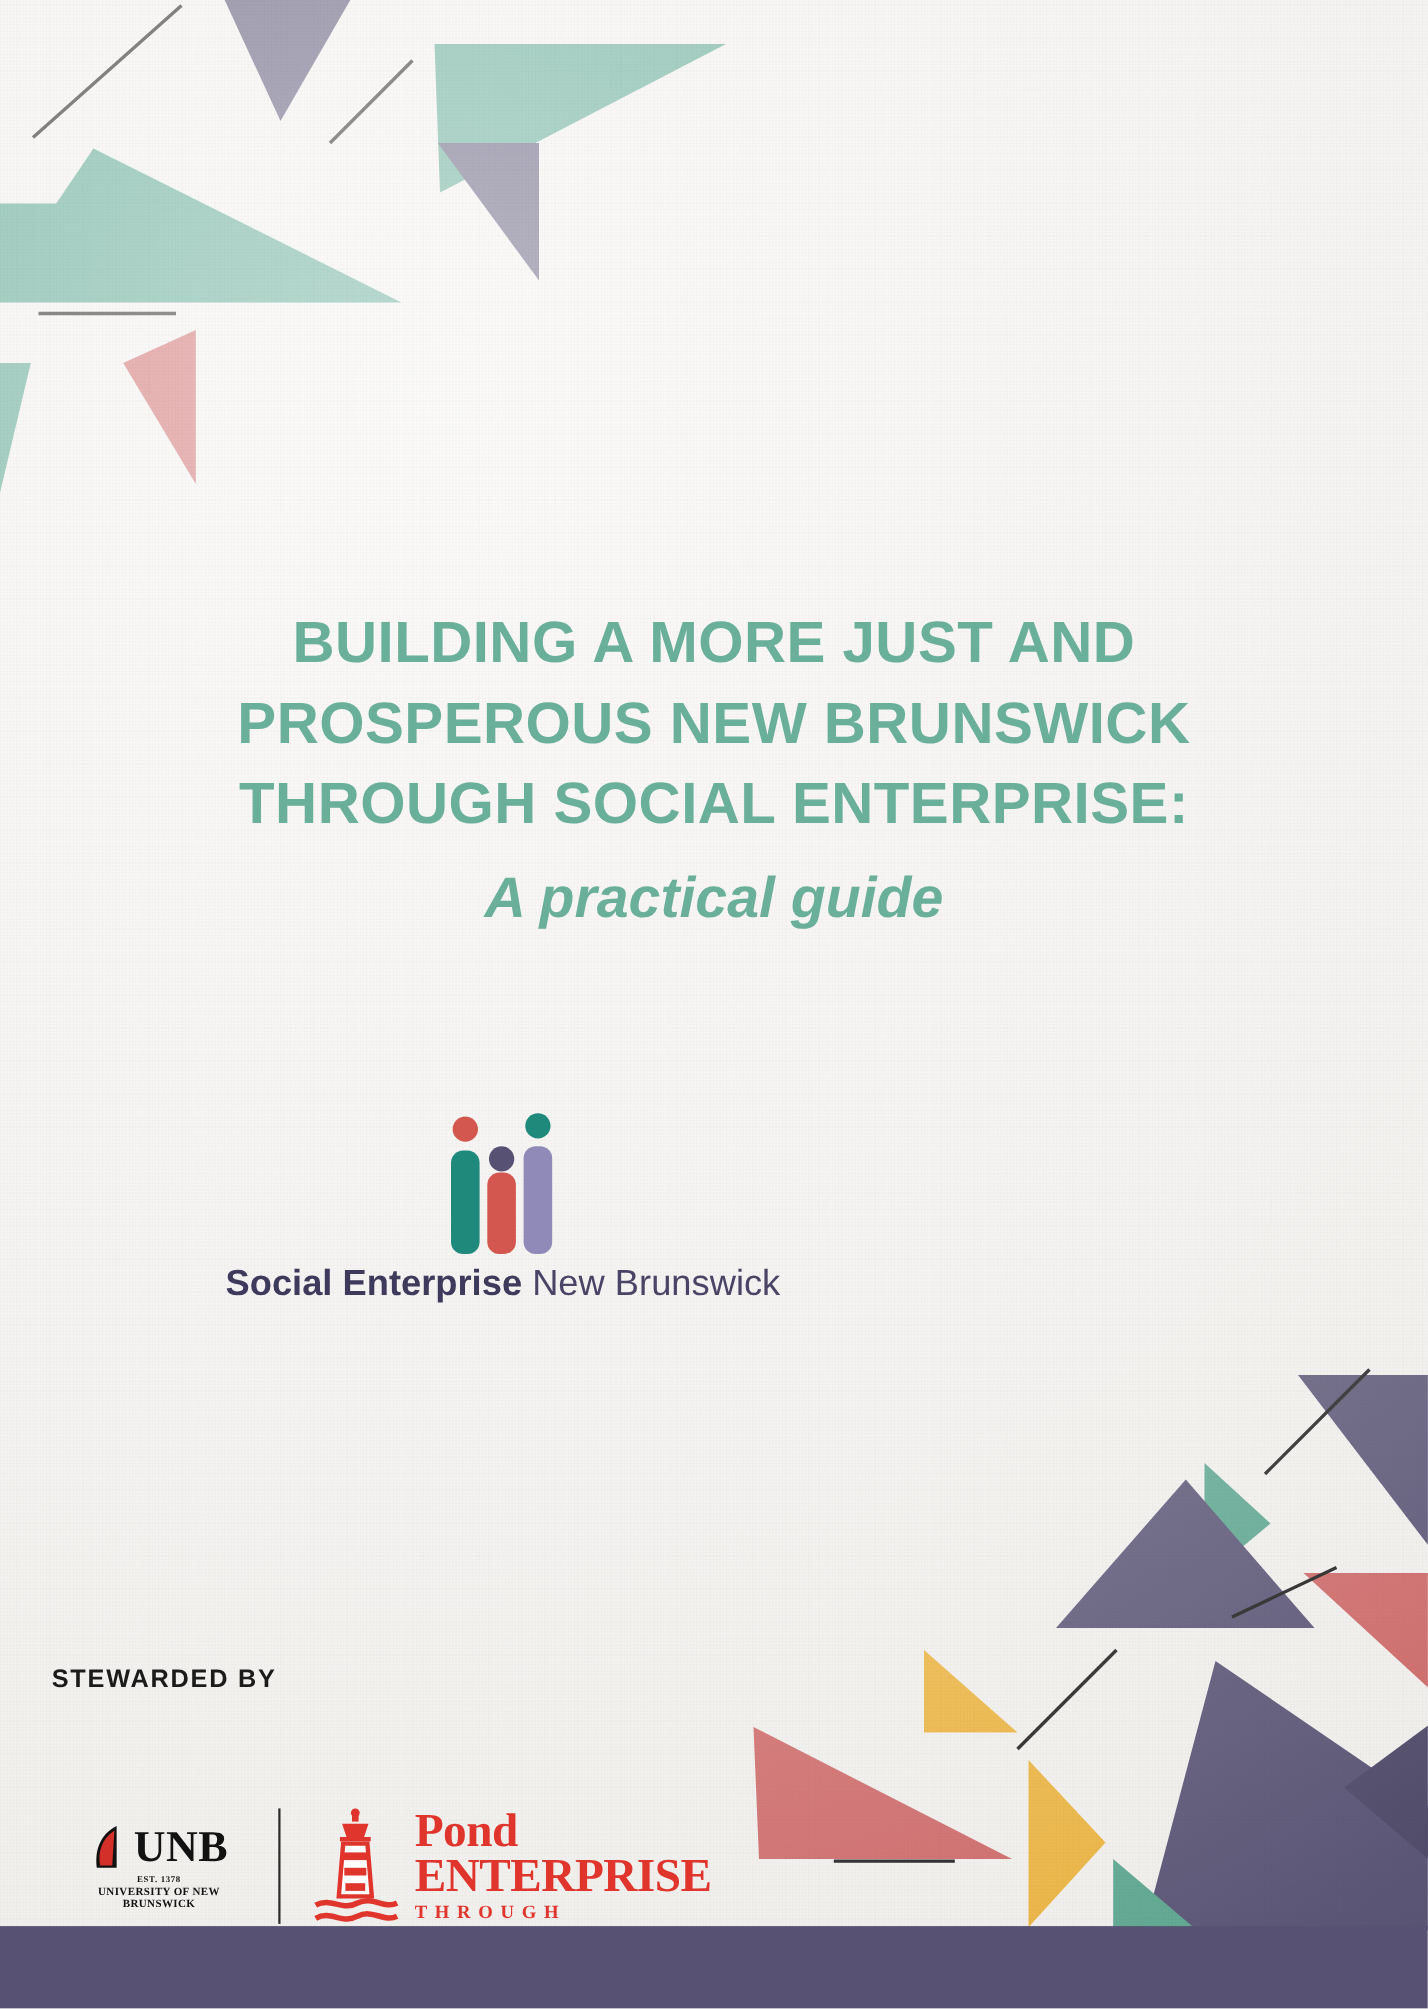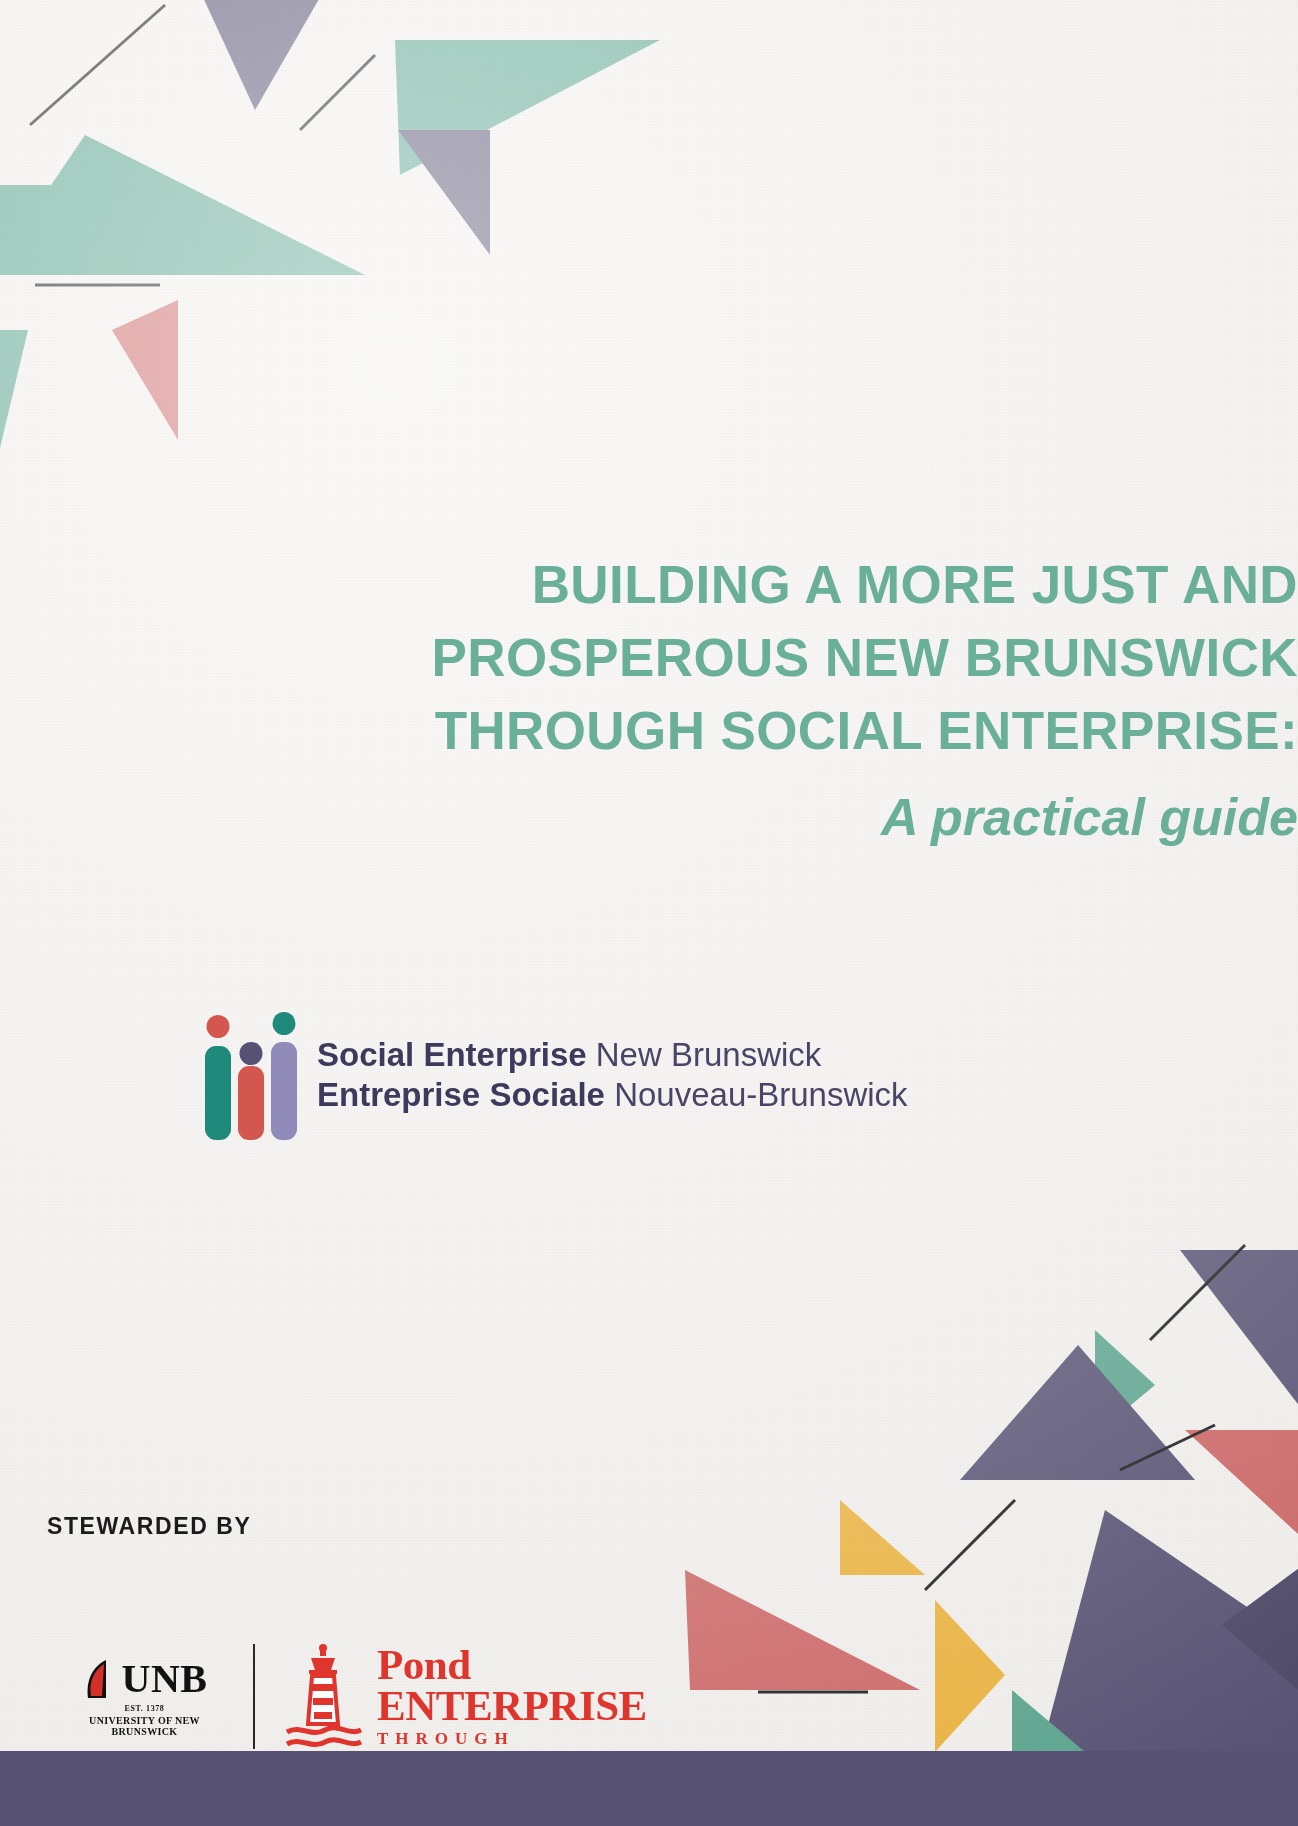--- a/index.html
+++ b/index.html
@@ -40,21 +40,21 @@
     height: 75px;
     background: #575173;
   }
 
   
   .title-block {
     position: absolute;
     left: 0;
     right: 0;
     top: 548px;
-    text-align: right;
+    text-align: center;
   }
   .title-line {
     color: #6aaf9a;
     font-size: 53px;
     font-weight: bold;
     letter-spacing: 0.4px;
     line-height: 1.38;
     text-transform: uppercase;
   }
   .subtitle-line {
@@ -65,21 +65,22 @@
     font-style: italic;
   }
 
   
   .senb-logo {
     position: absolute;
     left: 205px;
     top: 1010px;
     display: flex;
     align-items: center;
-    gap: 18px;
+    gap: 6px;
+    flex-direction: column;
   }
   .senb-people {
     position: relative;
     width: 94px;
     height: 130px;
   }
   .person {
     position: absolute;
     bottom: 0;
   }
@@ -255,23 +256,20 @@
           <div class="head"></div>
       </div>
       <div class="person p3">
         <div class="body"></div>
           <div class="head"></div>
       </div>
     </div>
     <div class="senb-text">
       <div class="senb-row">
         <span class="bold">Social Enterprise</span><span class="light"> New Brunswick</span>
-      </div>
-      <div class="senb-row">
-        <span class="bold">Entreprise Sociale</span><span class="light"> Nouveau-Brunswick</span>
       </div>
     </div>
   </div>
 
   <div class="stewarded-label">STEWARDED BY</div>
 
   <div class="steward-logos">
 
     <div class="unb-logo">
       <div class="unb-main">

